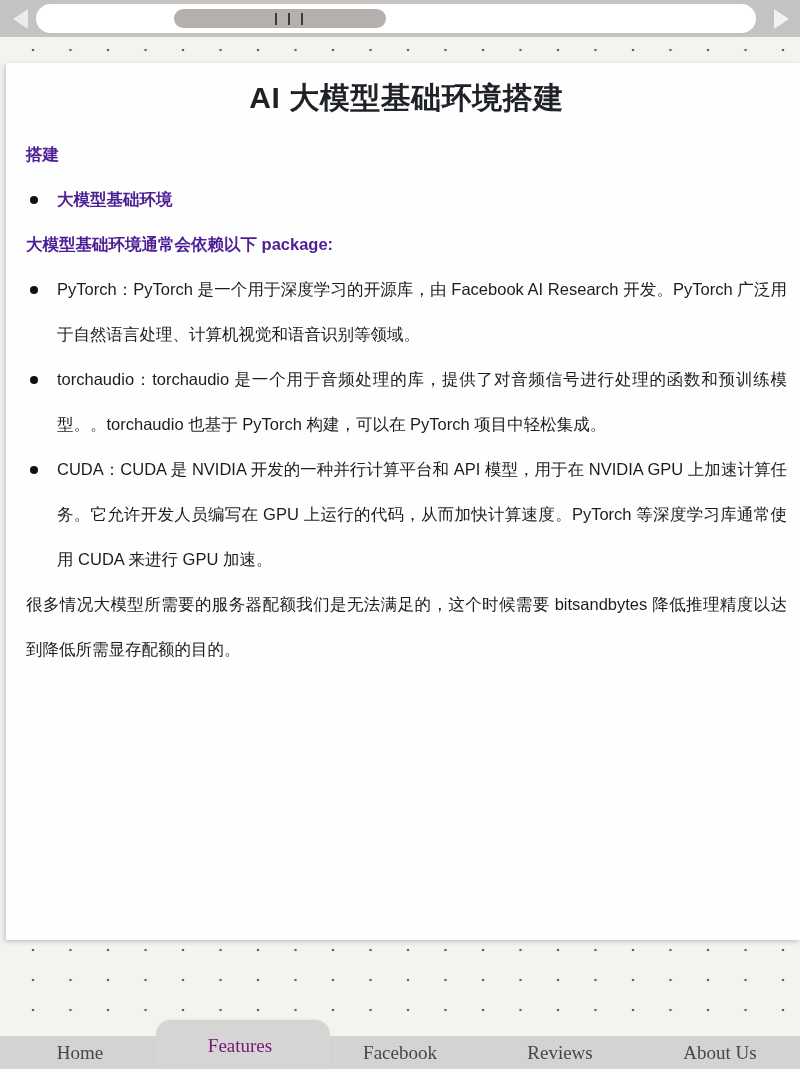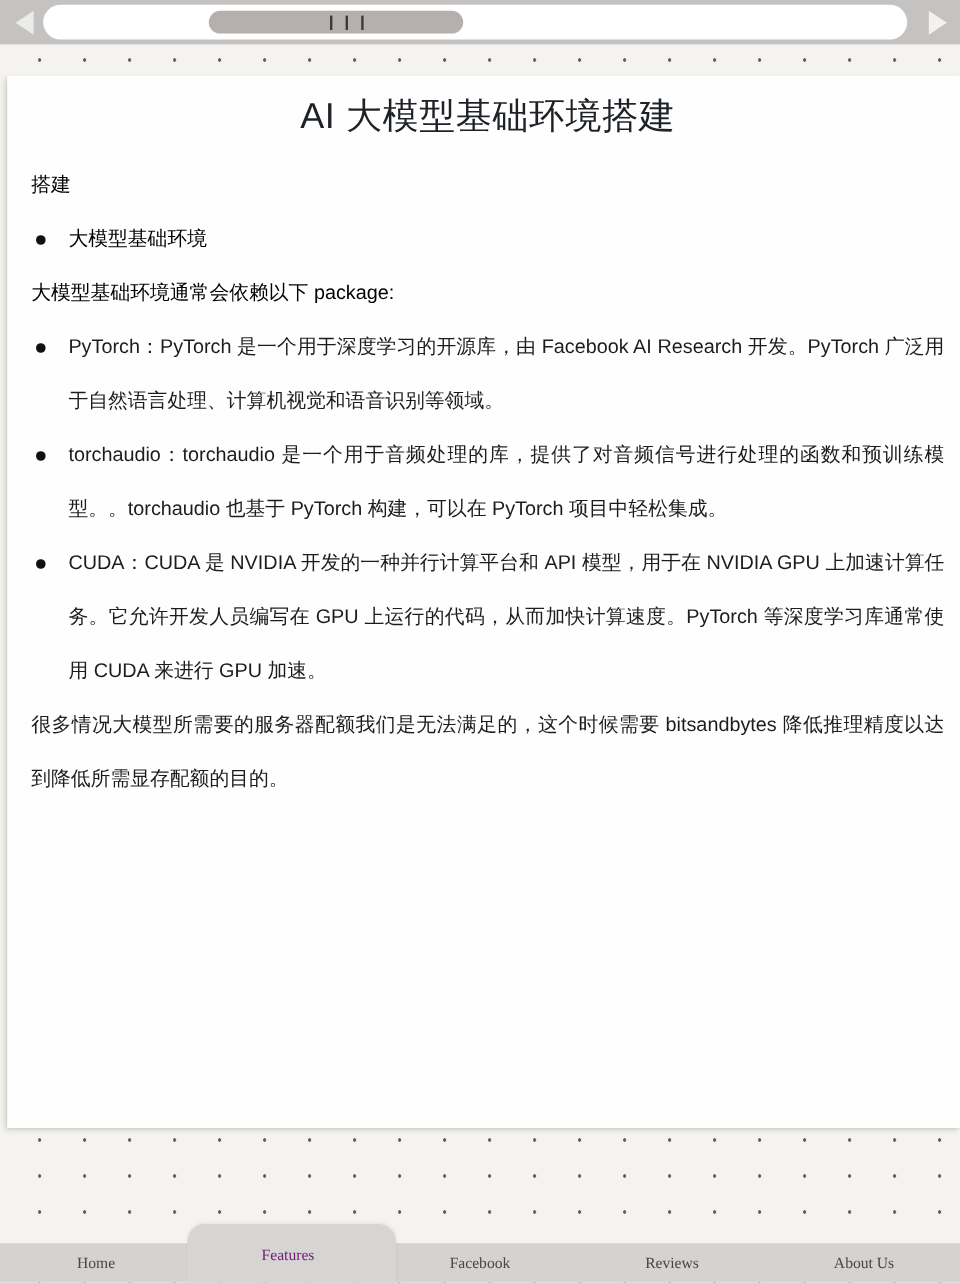--- a/index.html
+++ b/index.html
@@ -40,46 +40,46 @@
 
   
   .document {
     position: absolute; left: 6px; top: 63px; width: 794px; height: 877px;
     background: #fefefe;
     box-shadow: -2px 2px 5px rgba(0,0,0,0.14), 0 1px 3px rgba(0,0,0,0.08);
     padding: 12px 13px 0 20px;
     color: #1c1c1e;
   }
   .doc-title {
-    font-size: 30px; font-weight: normal; line-height: 45px;
+    font-size: 30px; font-weight: bold; line-height: 45px;
     text-align: center; color: #1e2226; margin-bottom: 12px;
     letter-spacing: 0.5px;
   }
   .block {
     font-size: 16.5px; line-height: 45px;
     text-align: justify;
   }
-  .block.bold { font-weight: normal; color: #000000; }
+  .block.bold { font-weight: bold; color: #4c1d95; }
   .bullet { position: relative; padding-left: 31px; }
   .bullet .dot {
     position: absolute; left: 4px; top: 19px;
     width: 8px; height: 8px; border-radius: 50%; background: #111;
   }
 
   
   .bottomnav {
     position: absolute; left: 0; bottom: 0; width: 800px; height: 33px;
     background: #d4d3d2;
     display: flex;
     font-family: "Liberation Serif", "DejaVu Serif", serif;
   }
   .nav-item {
     flex: 1; position: relative;
     display: flex; align-items: center; justify-content: center;
-    font-size: 13px; color: #474747; cursor: pointer;
+    font-size: 19px; color: #474747; cursor: pointer;
   }
   .nav-item .label { position: relative; z-index: 2; }
   .nav-item.active .label { transform: translateY(-7px); color: #701a75; }
   .tab-shape {
     position: absolute; z-index: 1;
     left: -4px; right: -10px; top: -16px; bottom: 0;
     background: #d6d5d4;
     border-radius: 15px 15px 0 0;
     box-shadow: 0 -1px 2px rgba(0,0,0,0.05);
   }

